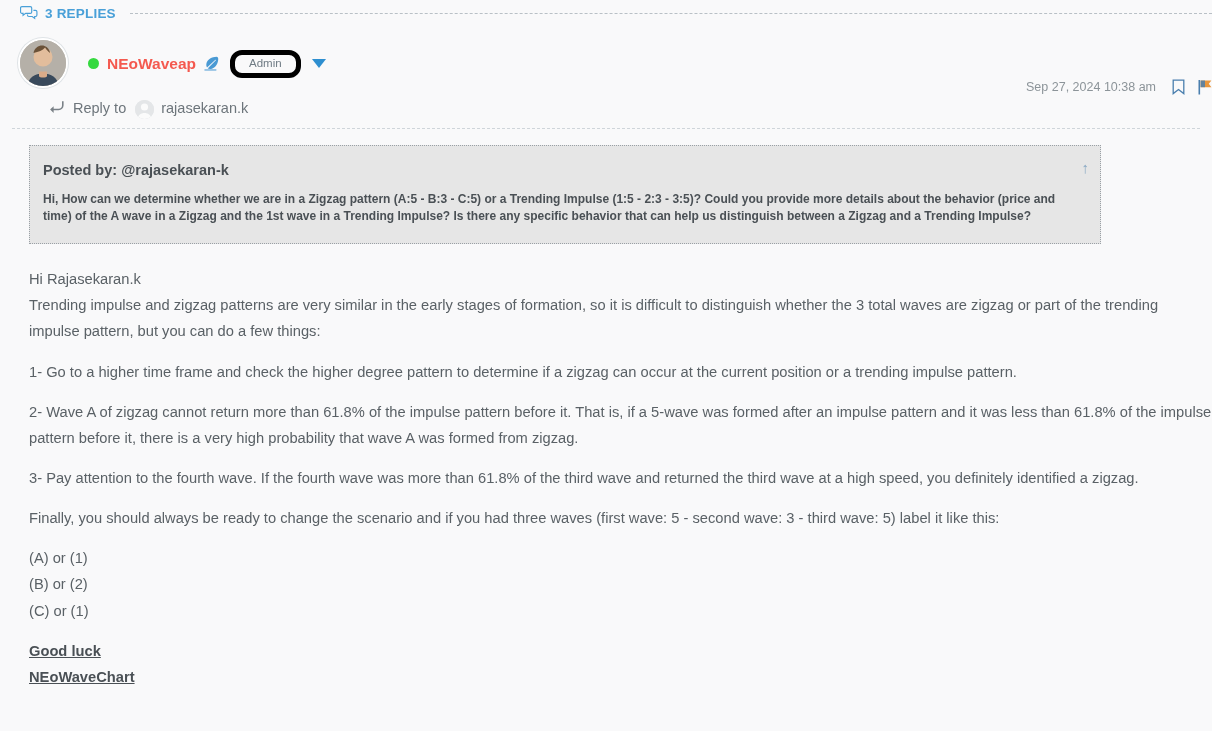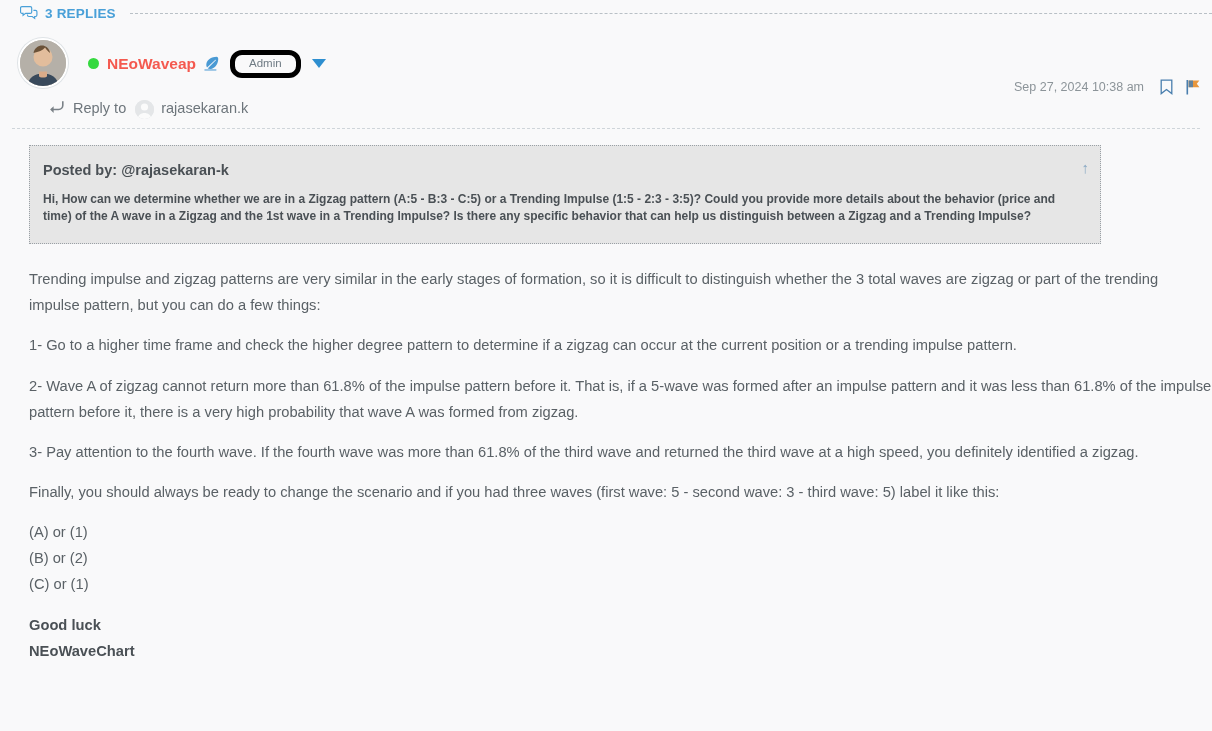--- a/index.html
+++ b/index.html
@@ -117,21 +117,21 @@
   .caret-down {
     width: 0; height: 0;
     border-left: 7px solid transparent;
     border-right: 7px solid transparent;
     border-top: 9px solid #2e8fd0;
     display: block;
   }
 
   .post-meta {
     position: absolute;
-    right: 12px;
+    right: 0px;
     top: 53px;
     display: flex;
     align-items: center;
     white-space: nowrap;
     justify-content: center;
   }
   .timestamp {
     color: #8c9499;
     font-size: 12.5px;
     margin-right: 16px;
@@ -207,20 +207,21 @@
   .post-body p.wrap {
     white-space: normal;
     max-width: 1186px;
   }
   .post-body p.tight { margin-bottom: 0; }
   .post-body .sig {
     font-weight: 700;
     color: #4a5055;
     margin: 0;
     line-height: 1.78;
+    text-decoration: underline;
   }
   .gap-md { height: 14px; }
 </style>
 </head>
 <body>
 
 <div class="replies-bar">
   <svg class="replies-icon" viewBox="0 0 20 17">
     <path d="M2.2 1.4h9.2c.9 0 1.6.7 1.6 1.6v4.3c0 .9-.7 1.6-1.6 1.6H6.3L3.4 11V8.9H2.2c-.9 0-1.6-.7-1.6-1.6V3c0-.9.7-1.6 1.6-1.6z" fill="none" stroke="#49a0d8" stroke-width="1.3"></path>
     <path d="M14.9 5.6h2.3c.9 0 1.6.7 1.6 1.6v3.6c0 .9-.7 1.6-1.6 1.6h-.9v2.1l-2.7-2.1h-3.7c-.9 0-1.6-.7-1.6-1.6v-.5" fill="none" stroke="#49a0d8" stroke-width="1.3"></path>
@@ -283,20 +284,21 @@
     <span class="reply-to-user">rajasekaran.k</span>
   </div>
 
   <div class="quote-box">
     <div class="quote-author">Posted by: @rajasekaran-k</div>
     <div class="quote-body">Hi, How can we determine whether we are in a Zigzag pattern (A:5 - B:3 - C:5) or a Trending Impulse (1:5 - 2:3 - 3:5)? Could you provide more details about the behavior (price and time) of the A wave in a Zigzag and the 1st wave in a Trending Impulse? Is there any specific behavior that can help us distinguish between a Zigzag and a Trending Impulse?</div>
     <span class="quote-jump">↑</span>
   </div>
 
   <div class="post-body">
+    <p class="tight">Hi Rajasekaran.k</p>
     <p class="wrap">Trending impulse and zigzag patterns are very similar in the early stages of formation, so it is difficult to distinguish whether the 3 total waves are zigzag or part of the trending impulse pattern, but you can do a few things:</p>
     <p>1- Go to a higher time frame and check the higher degree pattern to determine if a zigzag can occur at the current position or a trending impulse pattern.</p>
     <p class="wrap">2- Wave A of zigzag cannot return more than 61.8% of the impulse pattern before it. That is, if a 5-wave was formed after an impulse pattern and it was less than 61.8% of the impulse pattern before it, there is a very high probability that wave A was formed from zigzag.</p>
     <p>3- Pay attention to the fourth wave. If the fourth wave was more than 61.8% of the third wave and returned the third wave at a high speed, you definitely identified a zigzag.</p>
     <p>Finally, you should always be ready to change the scenario and if you had three waves (first wave: 5 - second wave: 3 - third wave: 5) label it like this:</p>
     <p class="tight">(A) or (1)</p>
     <p class="tight">(B) or (2)</p>
     <p class="tight">(C) or (1)</p>
     <div class="gap-md"></div>
     <p class="sig">Good luck</p>

